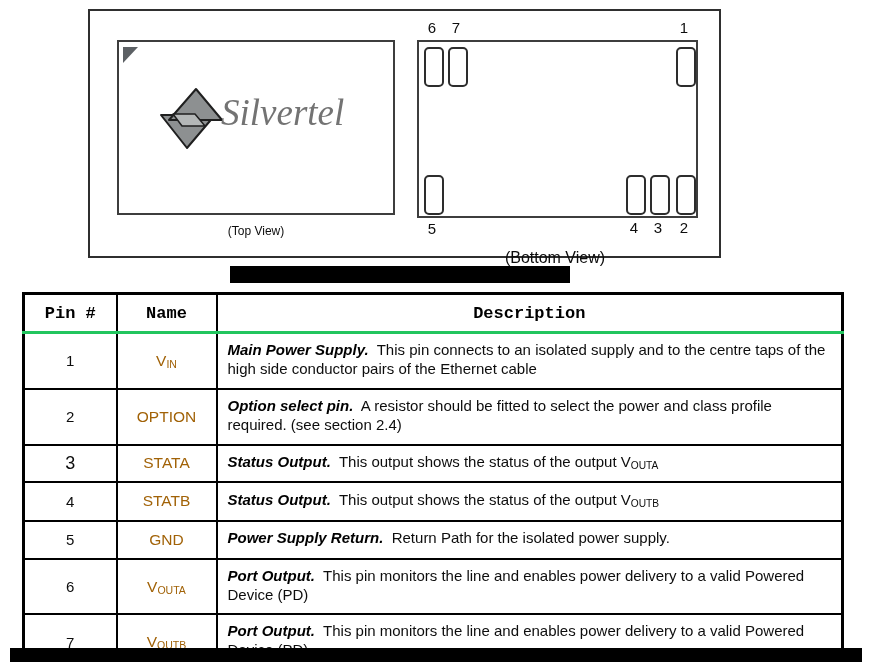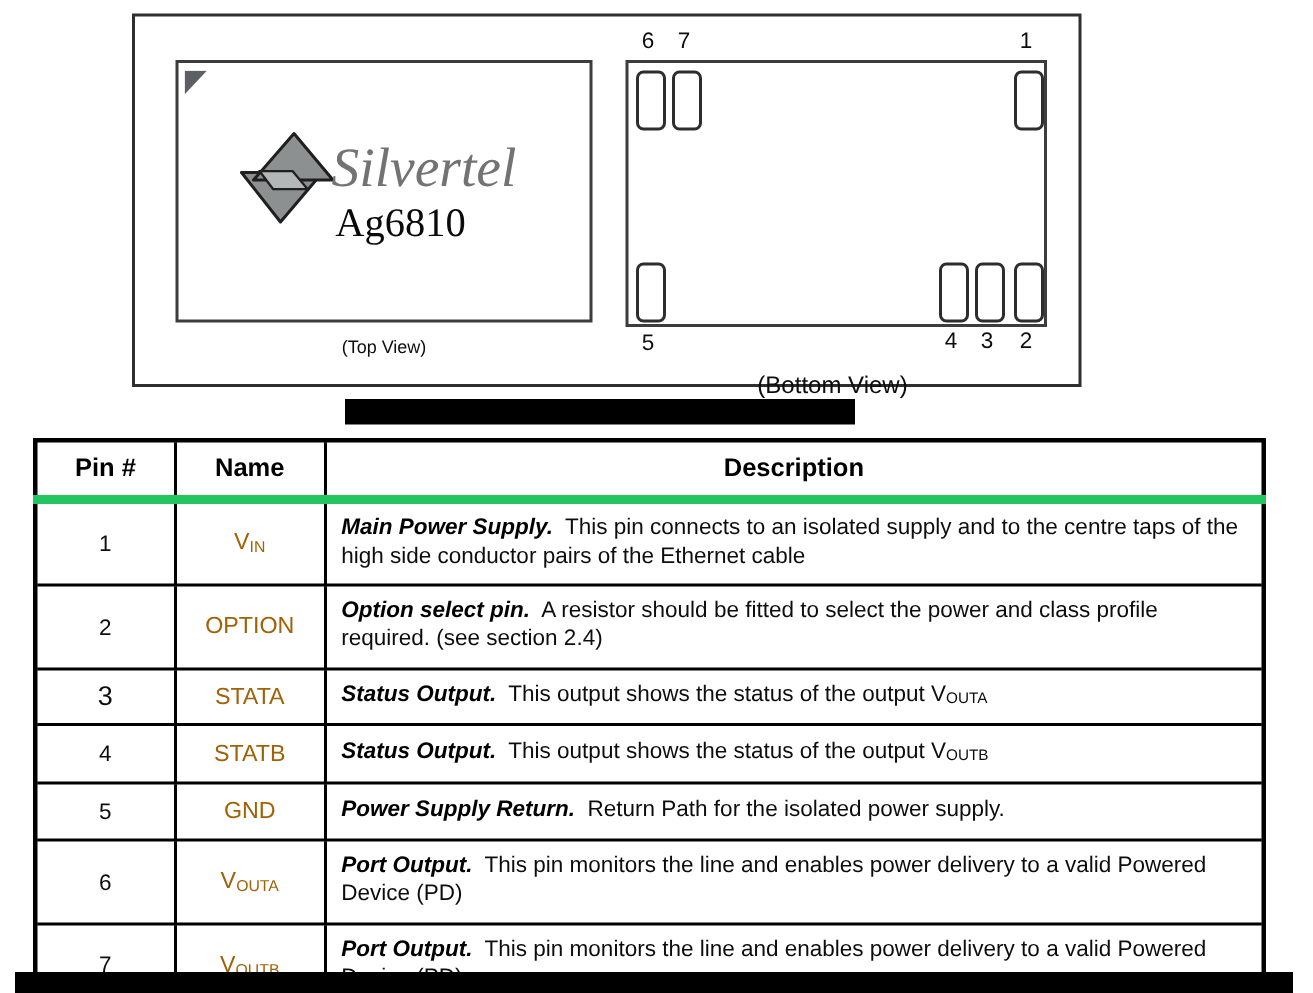--- a/index.html
+++ b/index.html
@@ -41,22 +41,22 @@
 
   
   .redact { position:absolute; background:#000; }
   .redact-caption { left:230px; top:266px; width:340px; height:17px; }
   .redact-footer  { left:10px;  top:648px; width:852px; height:14px; }
 
   
   .pin-table { position:absolute; left:22px; top:292px; width:822px;
                border-collapse:collapse; border:3px solid #000; table-layout:fixed; }
   .pin-table th, .pin-table td { border:2px solid #000; }
-  .pin-table thead th { border-bottom:6px solid #22c55e; height:39px; text-align:center;
-                        font-size:17px; font-weight:bold; color:#000; }
+  .pin-table thead th { border-bottom:3px solid #22c55e; height:39px; text-align:center;
+                        font-size:17px; font-weight:bold; color:#000;font-family:Liberation Mono, monospace; }
   .col-pin  { width:93px; }
   .col-name { width:100px; }
   .pin-cell  { text-align:center; font-size:15px; color:#0d0d0d; }
   .name-cell { text-align:center; font-size:15.5px; color:#a16207; }
   .desc-cell { padding:6px 10px 6px 10px; font-size:15px; line-height:19px;
                vertical-align:middle; color:#0d0d0d; }
   .desc-cell b { font-weight:bold; color:#000000;font-style:italic; }
   sub { font-size:0.68em; vertical-align:-0.18em; }
   .pin-table tbody tr:nth-child(1){ height:50px; }
   .pin-table tbody tr:nth-child(2){ height:50px; }
@@ -75,21 +75,20 @@
   <div class="fig-frame">
 
     <div class="tv-box">
       <div class="corner-marker"></div>
       <svg class="logo-svg" viewBox="0 0 66 66">
         <polygon points="2,29 56,29 28,62" fill="#8d9091" stroke="#1f1f1f" stroke-width="2" stroke-linejoin="round"></polygon>
         <polygon points="37,3 63,34 10,34" fill="#8d9091" stroke="#1f1f1f" stroke-width="2" stroke-linejoin="round"></polygon>
         <polygon points="14,28 36,28 46,40 23,40" fill="#b4b7b7" stroke="#1f1f1f" stroke-width="1.5" stroke-linejoin="round"></polygon>
       </svg>
       <div class="brand">Silvertel</div>
-      <div class="model">Ag6810</div>
     </div>
     <div class="tv-caption">(Top View)</div>
 
     <div class="bv-box">
       <div class="pad pad6"></div>
       <div class="pad pad7"></div>
       <div class="pad pad1"></div>
       <div class="pad pad5"></div>
       <div class="pad pad4"></div>
       <div class="pad pad3"></div>

